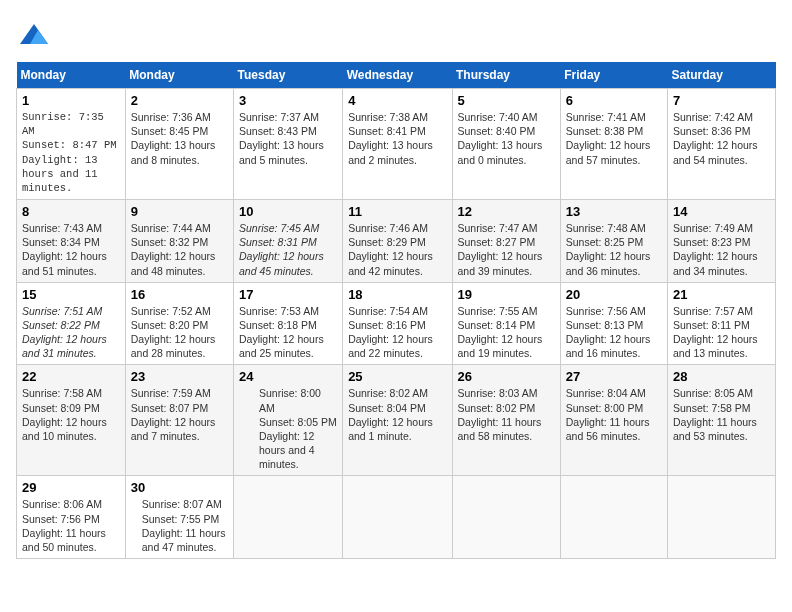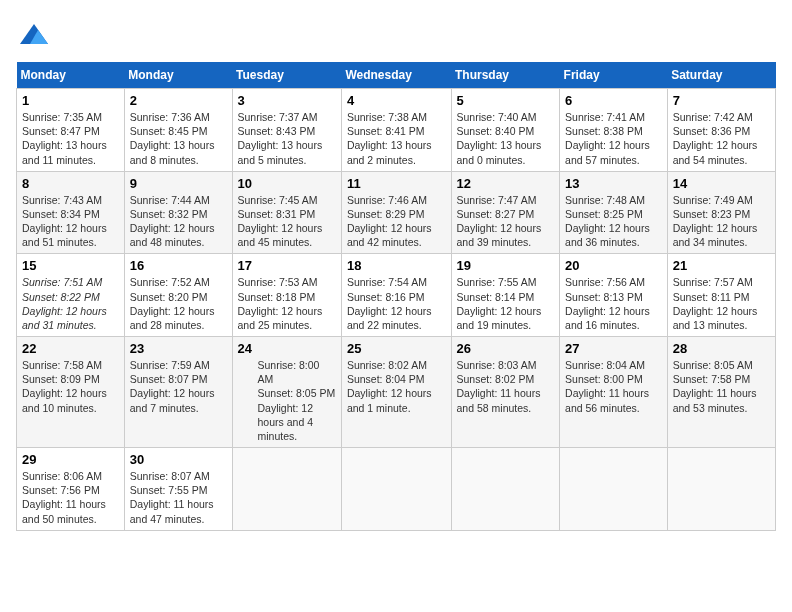--- a/index.html
+++ b/index.html
@@ -104,21 +104,21 @@
         <th>Wednesday</th>
         <th>Thursday</th>
         <th>Friday</th>
         <th>Saturday</th>
       </tr>
   </thead>
   <tbody id="calendar-body">
   <tr>
         <td>
           <span class="day-num">1</span>
-          <div class="day-info" style="white-space: pre-line;">Sunrise: 7:35 AM
+          <div class="day-info" style="white-space: pre-line; font-family: Liberation Mono, monospace;">Sunrise: 7:35 AM
 Sunset: 8:47 PM
 Daylight: 13 hours and 11 minutes.</div>
         </td>
         <td>
           <span class="day-num">2</span>
           <div class="day-info" style="white-space: pre-line;">Sunrise: 7:36 AM
 Sunset: 8:45 PM
 Daylight: 13 hours and 8 minutes.</div>
         </td>
         <td>
@@ -160,21 +160,21 @@
 Daylight: 12 hours and 51 minutes.</div>
         </td>
         <td>
           <span class="day-num">9</span>
           <div class="day-info" style="white-space: pre-line;">Sunrise: 7:44 AM
 Sunset: 8:32 PM
 Daylight: 12 hours and 48 minutes.</div>
         </td>
         <td>
           <span class="day-num">10</span>
-          <div class="day-info" style="white-space: pre-line;">Sunrise: 7:45 AM
+          <div class="day-info" style="white-space: pre-line; font-style: italic;">Sunrise: 7:45 AM
 Sunset: 8:31 PM
 Daylight: 12 hours and 45 minutes.</div>
         </td>
         <td>
           <span class="day-num">11</span>
           <div class="day-info" style="white-space: pre-line;">Sunrise: 7:46 AM
 Sunset: 8:29 PM
 Daylight: 12 hours and 42 minutes.</div>
         </td>
         <td>
@@ -286,21 +286,21 @@
       </tr>
       <tr>
         <td>
           <span class="day-num">29</span>
           <div class="day-info" style="white-space: pre-line;">Sunrise: 8:06 AM
 Sunset: 7:56 PM
 Daylight: 11 hours and 50 minutes.</div>
         </td>
         <td>
           <span class="day-num">30</span>
-          <div class="day-info" style="white-space: pre-line;">Sunrise: 8:07 AM
+          <div class="day-info" style="white-space: pre-line; margin-left: 11px;">Sunrise: 8:07 AM
 Sunset: 7:55 PM
 Daylight: 11 hours and 47 minutes.</div>
         </td>
         <td class="empty"></td>
         <td class="empty"></td>
         <td class="empty"></td>
         <td class="empty"></td>
         <td class="empty"></td>
       </tr>
     </tbody>

